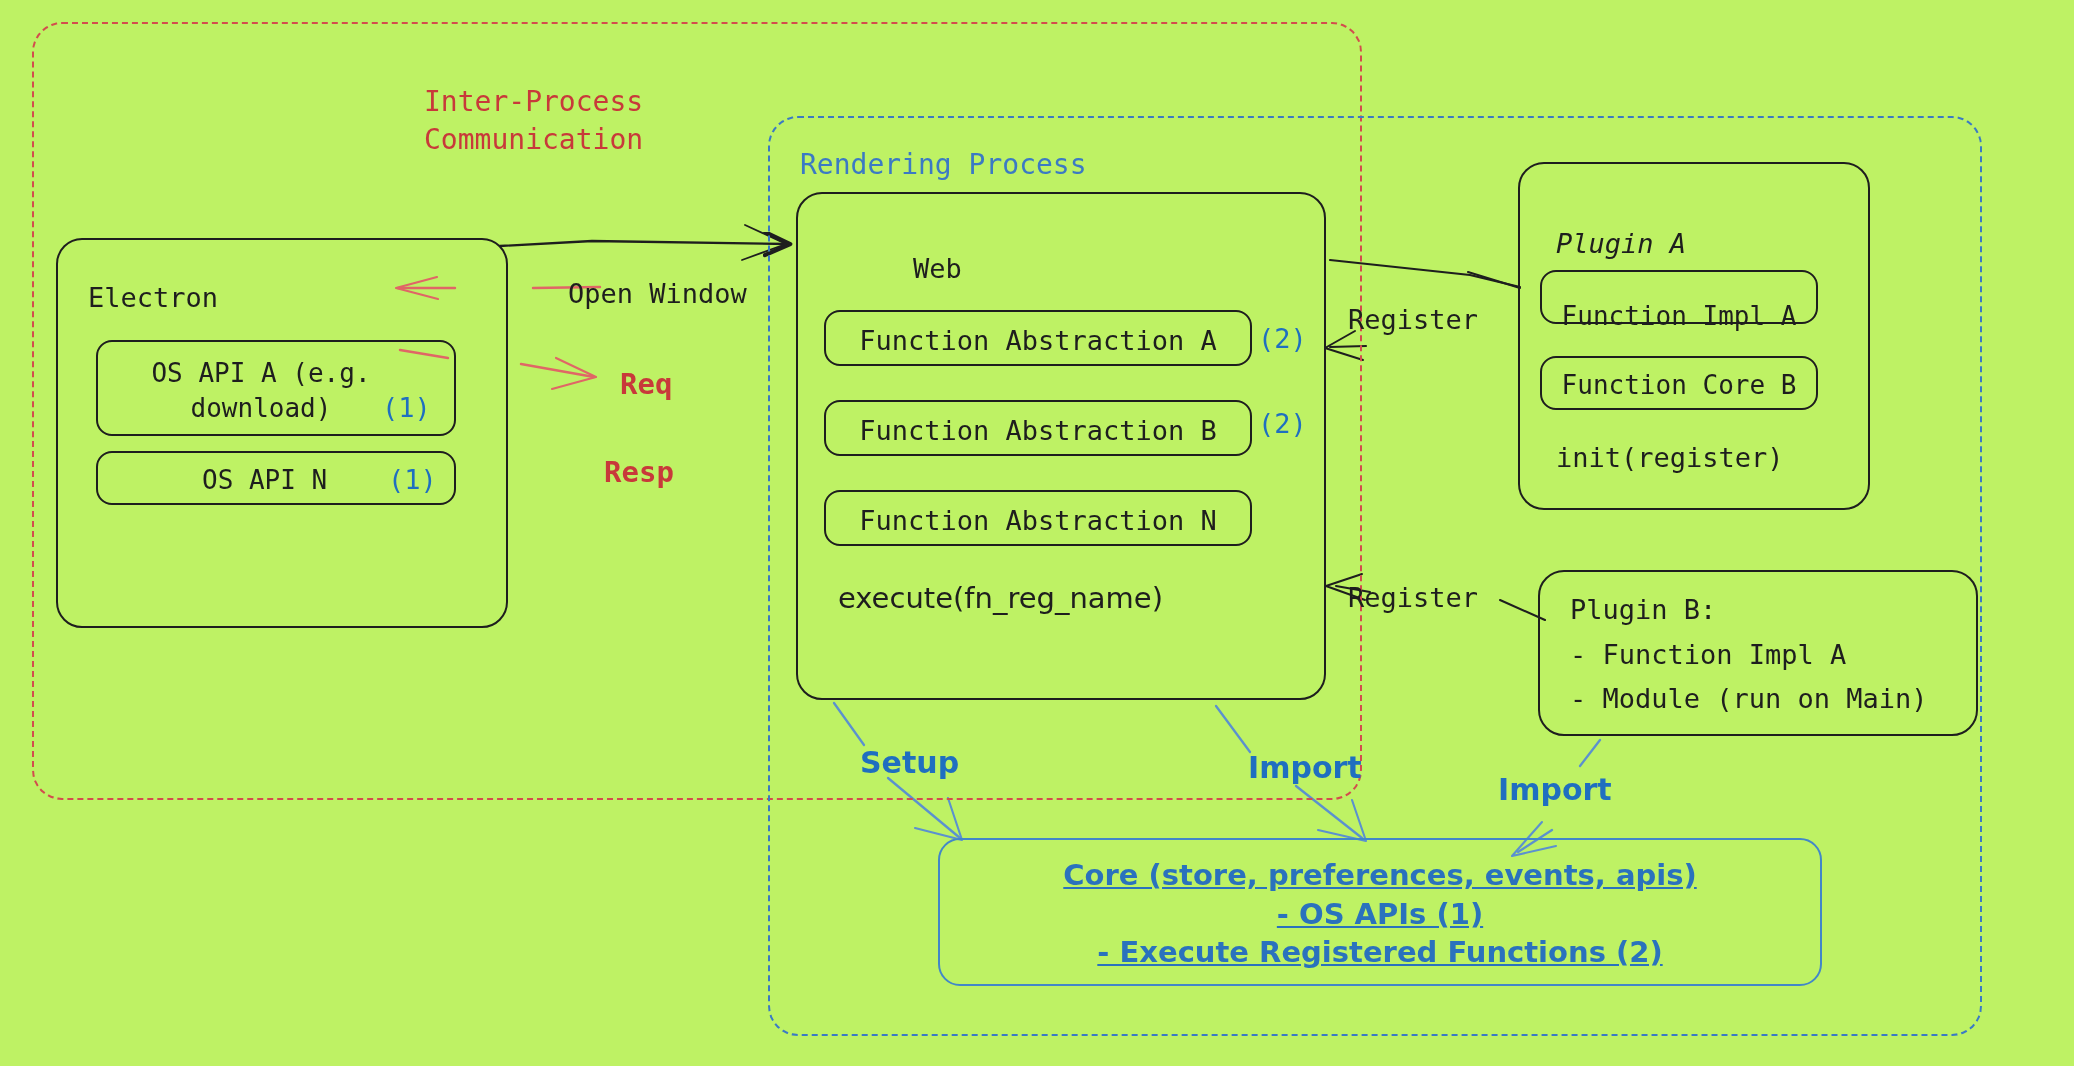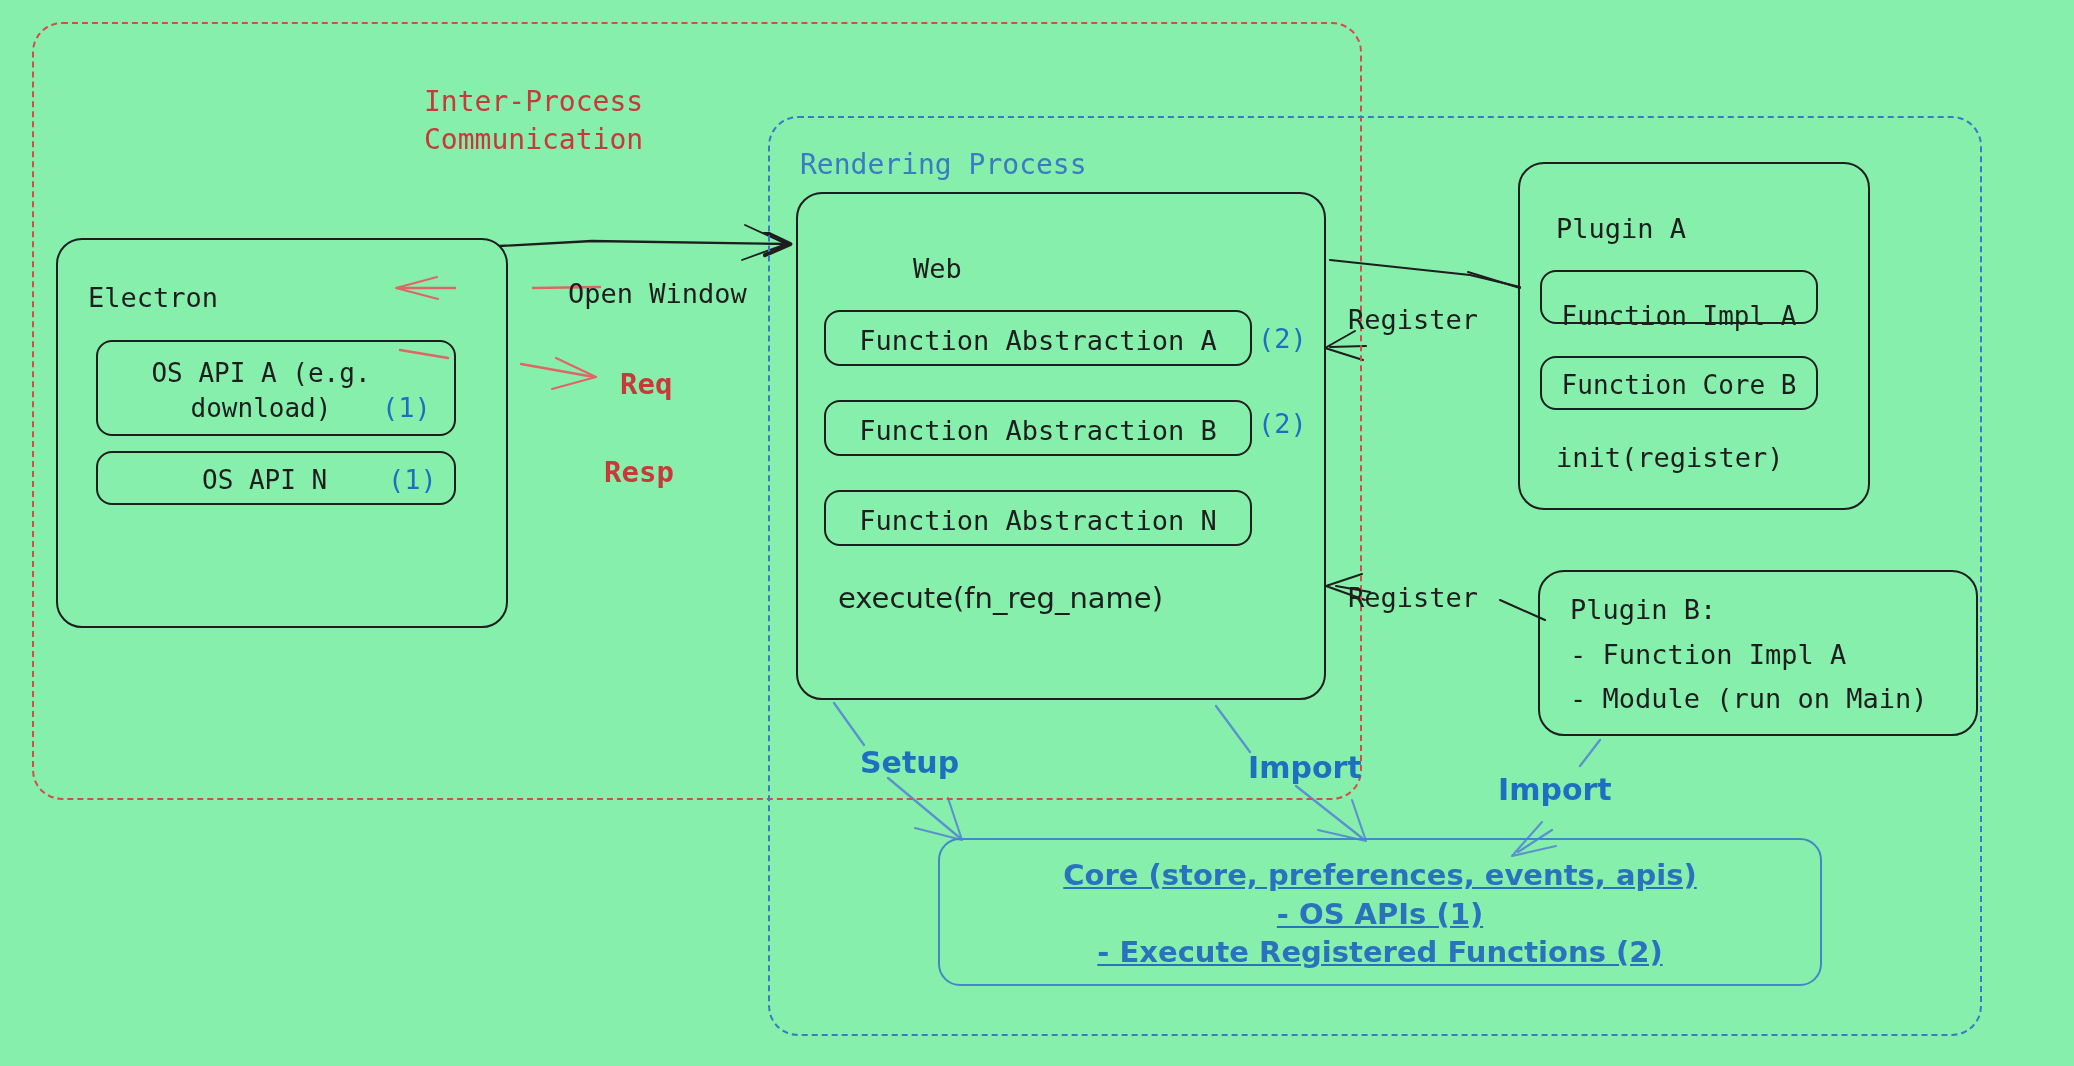--- a/index.html
+++ b/index.html
@@ -9,21 +9,21 @@
   }
   body {
     font-family: "DejaVu Sans Mono", "Liberation Mono", monospace;
     color: #1e1e1e;
   }
   #canvas {
     position: relative;
     width: 2074px;
     height: 1066px;
     overflow: hidden;
-    background: #86efac;
+    background: #bef264;
   }
   #svg-layer {
     position: absolute;
     left: 0; top: 0;
     width: 2074px;
     height: 1066px;
     pointer-events: none;
   }
   
   .rbox {
@@ -215,21 +215,21 @@
   <div class="lbl mono c-dark ctr" style="left:824px; top:414px; width:428px; font-size:27px;">Function Abstraction B</div>
   <div class="num-marker mono" style="left:1258px; top:408px;">(2)</div>
 
   <div class="rbox inner" style="left:824px; top:490px; width:428px; height:56px;"></div>
   <div class="lbl mono c-dark ctr" style="left:824px; top:504px; width:428px; font-size:27px;">Function Abstraction N</div>
 
   <div class="lbl sans c-dark" style="left:838px; top:580px; font-size:29px;">execute(fn_reg_name)</div>
 
   <div class="rbox" style="left:1518px; top:162px; width:352px; height:348px;"></div>
 
-  <div class="box-title mono c-dark" style="left:1556px; top:213px;">Plugin A</div>
+  <div class="box-title mono c-dark" style="left:1556px; top:228px;font-style:italic;">Plugin A</div>
 
   <div class="rbox inner" style="left:1540px; top:270px; width:278px; height:54px;"></div>
   <div class="lbl mono c-dark ctr" style="left:1540px; top:300px; width:278px; font-size:26px;">Function Impl A</div>
 
   <div class="rbox inner" style="left:1540px; top:356px; width:278px; height:54px;"></div>
   <div class="lbl mono c-dark ctr" style="left:1540px; top:369px; width:278px; font-size:26px;">Function Core B</div>
 
   <div class="lbl mono c-dark" style="left:1556px; top:441px; font-size:27px;">init(register)</div>
 
   <div class="rbox" style="left:1538px; top:570px; width:440px; height:166px;"></div>

